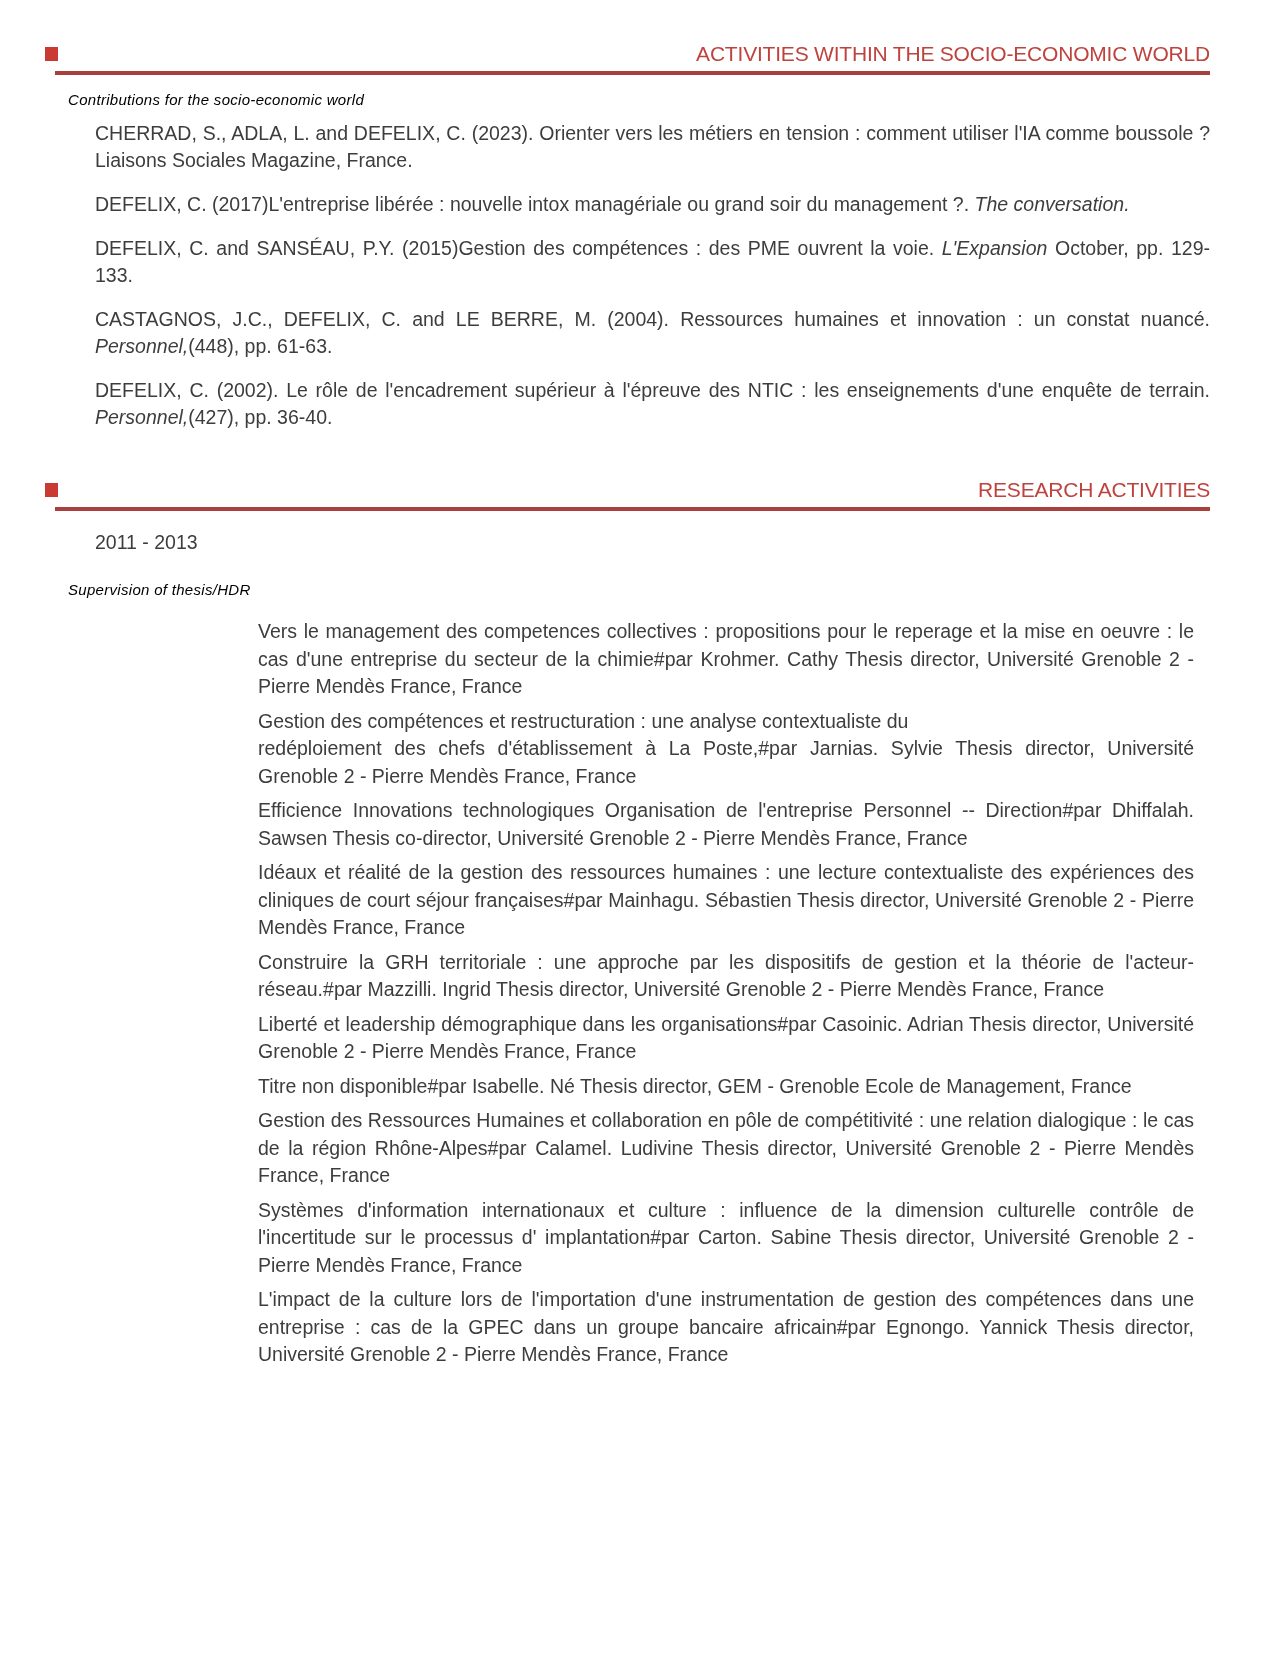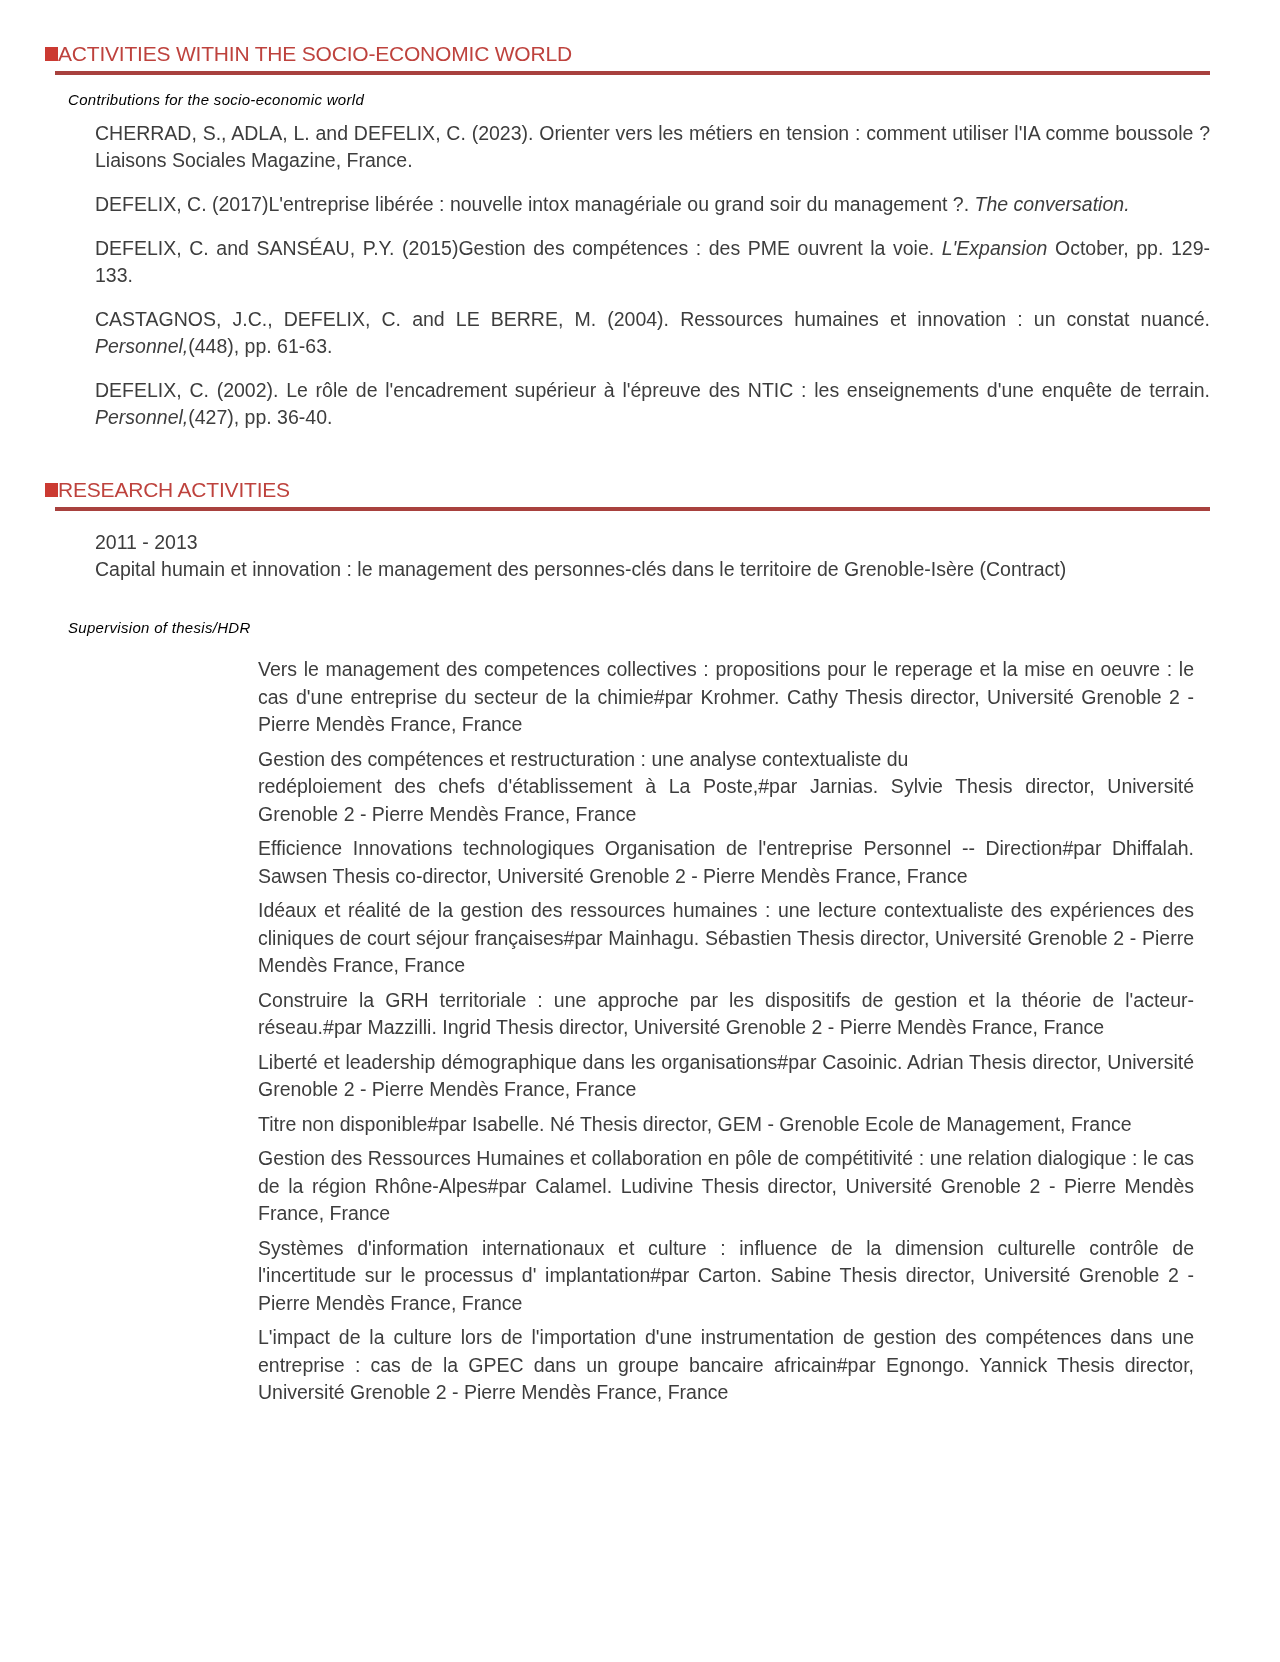--- a/index.html
+++ b/index.html
@@ -12,20 +12,21 @@
   .page {
     box-sizing: border-box;
     width: 1280px;
     min-height: 1662px;
     padding: 42px 70px 20px 45px;
     background: #ffffff;
   }
   .section-header {
     display: flex;
     align-items: center;
+    justify-content: space-between;
   }
   .bullet {
     width: 13px;
     height: 14px;
     background: #cb3a32;
     flex: none;
   }
   .section-title {
     font-size: 21px;
     color: #be423d;
@@ -55,21 +56,21 @@
   .section--research { margin-top: 47px; }
   .project-row {
     display: flex;
     margin: 18px 0 0 50px;
     font-size: 19.5px;
     line-height: 27px;
     flex-direction: column;
   }
   .project-period { width: 163px; flex: none; }
   .project-desc { flex: 1; text-align: justify; }
-  .supervision-subtitle { margin-top: 36px; }
+  .supervision-subtitle { margin-top: 25px; }
   .theses { margin: 20px 0 0 213px; }
   .thesis {
     font-size: 19.5px;
     line-height: 27.5px;
     text-align: justify;
     white-space: pre-wrap;
     margin: 0 16px 7px 0;
   }
 </style>
 </head>
@@ -98,21 +99,20 @@
   <section class="section--research">
     <div class="section-header">
       <span class="bullet"></span>
       <span class="section-title">RESEARCH ACTIVITIES</span>
     </div>
     <div class="rule"></div>
 
 
     <div class="project-row">
       <div class="project-period">2011 - 2013</div>
-      <div class="project-desc">Capital humain et innovation : le management des personnes-clés dans le territoire de Grenoble-Isère (Contract)</div>
     </div>
 
     <div class="subtitle supervision-subtitle">Supervision of thesis/HDR</div>
 
     <div class="theses">
         <p class="thesis">Vers le management des competences collectives : propositions pour le reperage et la mise en oeuvre : le cas d'une entreprise du secteur de la chimie#par Krohmer. Cathy Thesis director, Université Grenoble 2 - Pierre Mendès France, France</p>
         <p class="thesis">Gestion des compétences et restructuration : une analyse contextualiste du
 redéploiement des chefs d'établissement à La Poste,#par Jarnias. Sylvie Thesis director, Université Grenoble 2 - Pierre Mendès France, France</p>
         <p class="thesis">Efficience Innovations technologiques Organisation de l'entreprise Personnel -- Direction#par Dhiffalah. Sawsen Thesis co-director, Université Grenoble 2 - Pierre Mendès France, France</p>
         <p class="thesis">Idéaux et réalité de la gestion des ressources humaines : une lecture contextualiste des expériences des cliniques de court séjour françaises#par Mainhagu. Sébastien Thesis director, Université Grenoble 2 - Pierre Mendès France, France</p>

